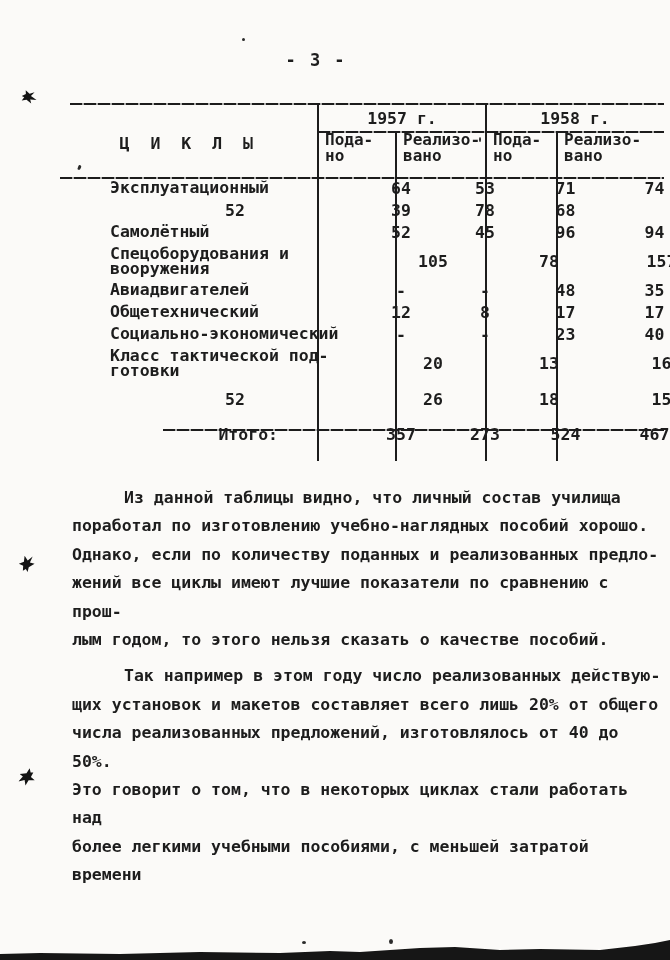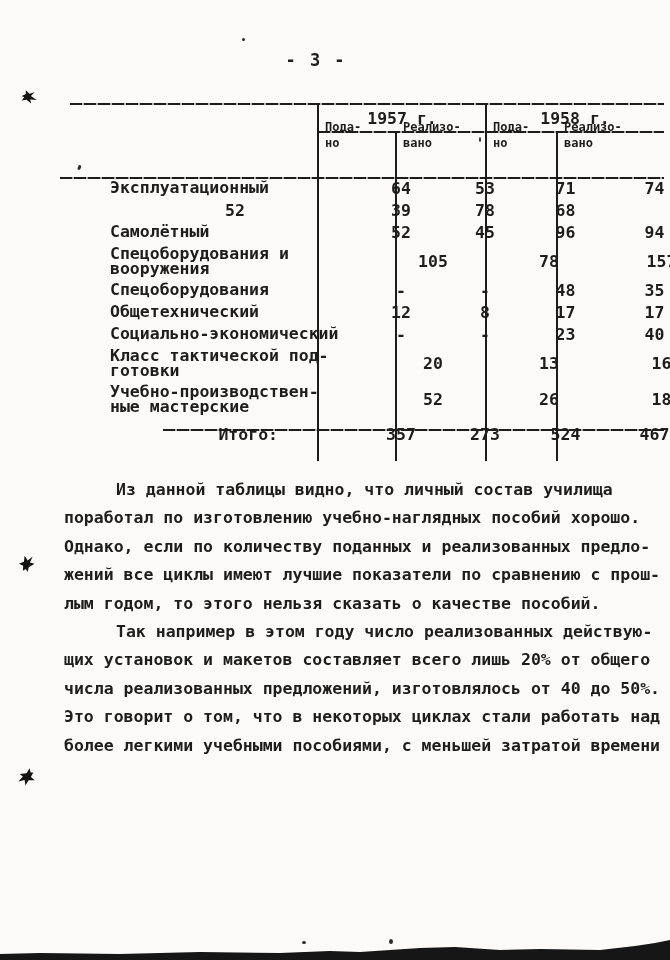--- a/index.html
+++ b/index.html
@@ -27,33 +27,33 @@
   .hl-total{left:99px;right:0;top:326px;}
   .vl{position:absolute;width:2px;background:#1c1c1c;}
   .vl-1{left:253px;top:1px;height:357px;}
   .vl-2{left:331px;top:29px;height:329px;}
   .vl-3{left:421px;top:1px;height:357px;}
   .vl-4{left:492px;top:29px;height:329px;}
   .cycles-head{position:absolute;left:0;top:31px;width:250px;text-align:center;letter-spacing:5.5px;}
   .year-label{position:absolute;top:6px;text-align:center;}
   .year-1957{left:254px;width:168px;}
   .year-1958{left:422px;width:178px;}
-  .sub-head{position:absolute;top:17px;line-height:15.5px;white-space:pre-line;font-size:12px;}
+  .sub-head{position:absolute;top:29px;line-height:15.5px;white-space:pre-line;font-size:16px;}
   .sub-1{left:261px;} .sub-2{left:339px;} .sub-3{left:429px;} .sub-4{left:500px;}
   .tbody{position:absolute;left:16px;top:74px;width:600px;margin-left:28px;}
   .trow{display:grid;grid-template-columns:254px 78px 90px 71px 107px;align-items:center;}
   .trow.h1{height:22px;} .trow.h2{height:36px;gap:32px;}
   .trow.total-row{height:30px;padding-top:2px;}
   .lab{white-space:pre-line;line-height:15.5px;padding-left:2px;}
   .num{text-align:center;}
   .total-lab{text-align:right;padding-right:84px;}
   
   .bodytext{position:absolute;left:64px;top:476px;width:606px;
     font-size:16.5px;line-height:28.4px;}
-  .bodytext p{margin:0;white-space:pre-line;text-indent:52px;}
+  .bodytext p{margin:8px;white-space:pre-line;text-indent:52px;}
   
   .ink-blot{position:absolute;}
   .blot-1{left:20px;top:89px;width:18px;height:15px;transform:rotate(12deg);}
   .blot-2{left:17px;top:555px;width:19px;height:16px;transform:rotate(-65deg);}
   .blot-3{left:18px;top:769px;width:19px;height:17px;transform:rotate(140deg);}
   .speck{position:absolute;background:#2a2a2a;border-radius:50%;}
   .speck-1{left:242px;top:38px;width:3px;height:3px;}
   .speck-2{left:78px;top:165px;width:3px;height:5px;border-radius:40% 60% 70% 30%;transform:rotate(20deg);}
   .speck-3{left:302px;top:941px;width:4px;height:3px;}
   .speck-4{left:389px;top:939px;width:4px;height:5px;}
@@ -74,20 +74,21 @@
 
     <div class="hl hl-top"></div>
     <div class="hl hl-years"></div>
     <div class="hl hl-head"></div>
     <div class="hl hl-total"></div>
     <div class="vl vl-1"></div>
     <div class="vl vl-2"></div>
     <div class="vl vl-3"></div>
     <div class="vl vl-4"></div>
 
+    <div class="cycles-head">Ц И К Л Ы</div>
     <div class="year-label year-1957">1957 г.</div>
     <div class="year-label year-1958">1958 г.</div>
     <div class="sub-head sub-1">Пода-
 но</div>
     <div class="sub-head sub-2">Реализо-
 вано</div>
     <div class="sub-head sub-3">Пода-
 но</div>
     <div class="sub-head sub-4">Реализо-
 вано</div>
@@ -115,21 +116,21 @@
       </div>
       <div class="trow h2">
         <div class="lab">Спецоборудования и
 вооружения</div>
         <div class="num">105</div>
         <div class="num">78</div>
         <div class="num">157</div>
         <div class="num">130</div>
       </div>
       <div class="trow h1">
-        <div class="lab">Спецоборудования</div>
+        <div class="lab">Авиадвигателей</div>
         <div class="num">-</div>
         <div class="num">-</div>
         <div class="num">48</div>
         <div class="num">35</div>
       </div>
       <div class="trow h1">
         <div class="lab">Общетехнический</div>
         <div class="num">12</div>
         <div class="num">8</div>
         <div class="num">17</div>
@@ -144,22 +145,20 @@
       </div>
       <div class="trow h2">
         <div class="lab">Класс тактической под-
 готовки</div>
         <div class="num">20</div>
         <div class="num">13</div>
         <div class="num">16</div>
         <div class="num">8</div>
       </div>
       <div class="trow h2">
-        <div class="lab">Учебно-производствен-
-ные мастерские</div>
         <div class="num">52</div>
         <div class="num">26</div>
         <div class="num">18</div>
         <div class="num">15</div>
       </div>
       <div class="trow total-row">
         <div class="total-lab">Итого:</div>
         <div class="num">357</div>
         <div class="num">273</div>
         <div class="num">524</div>

